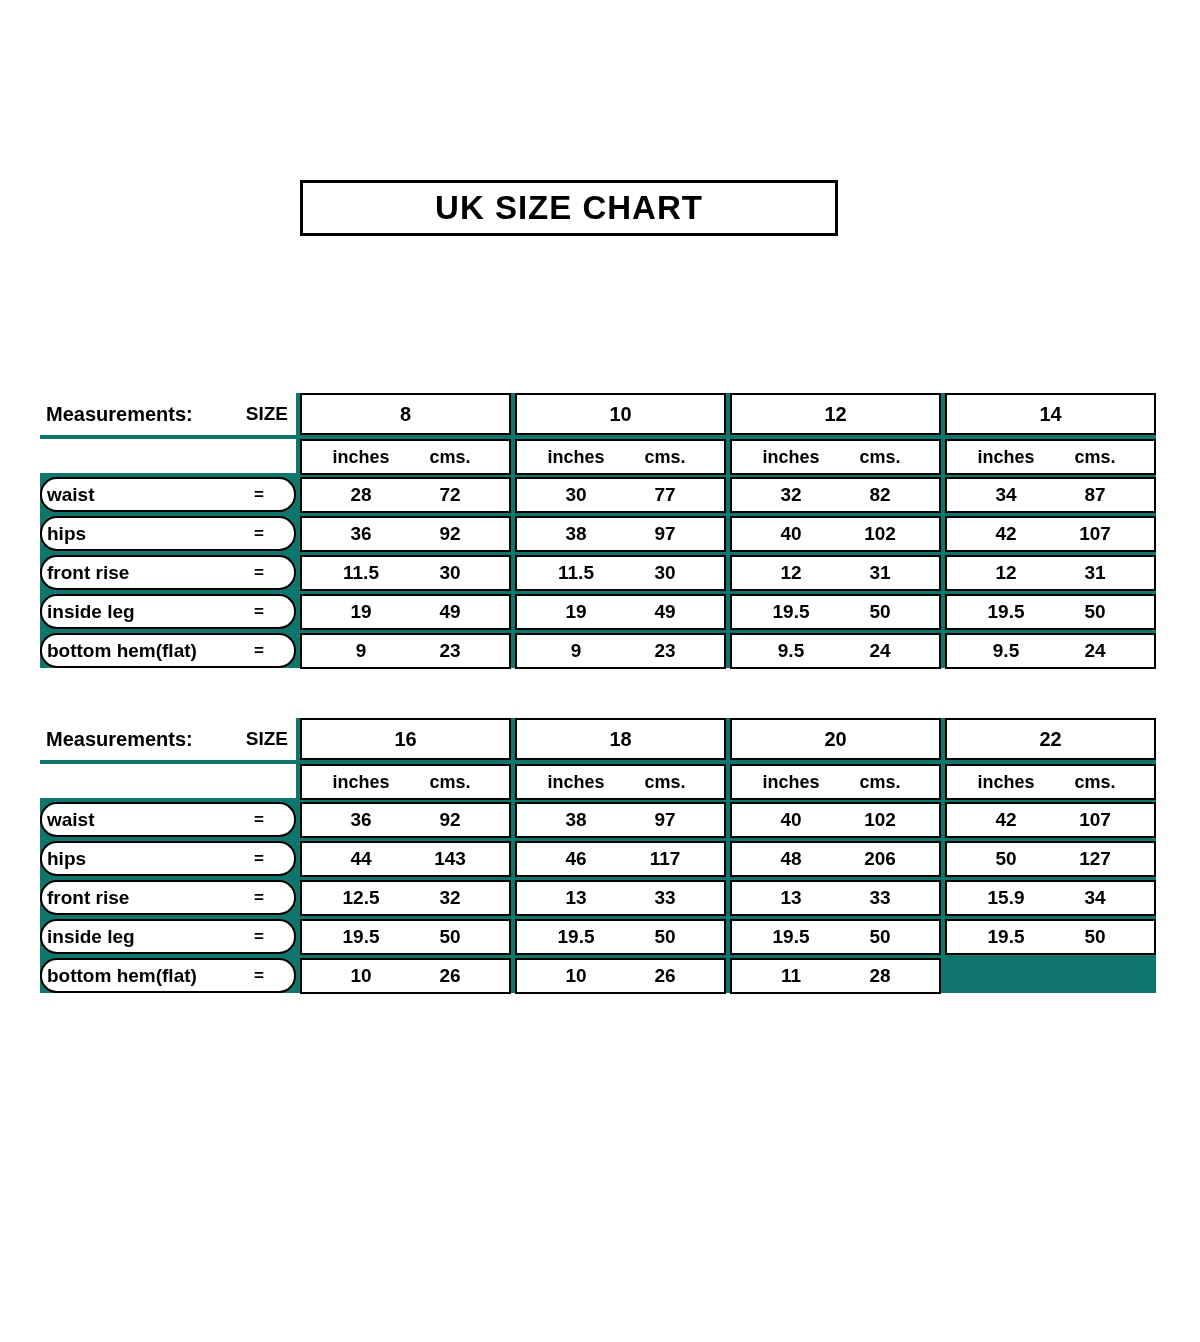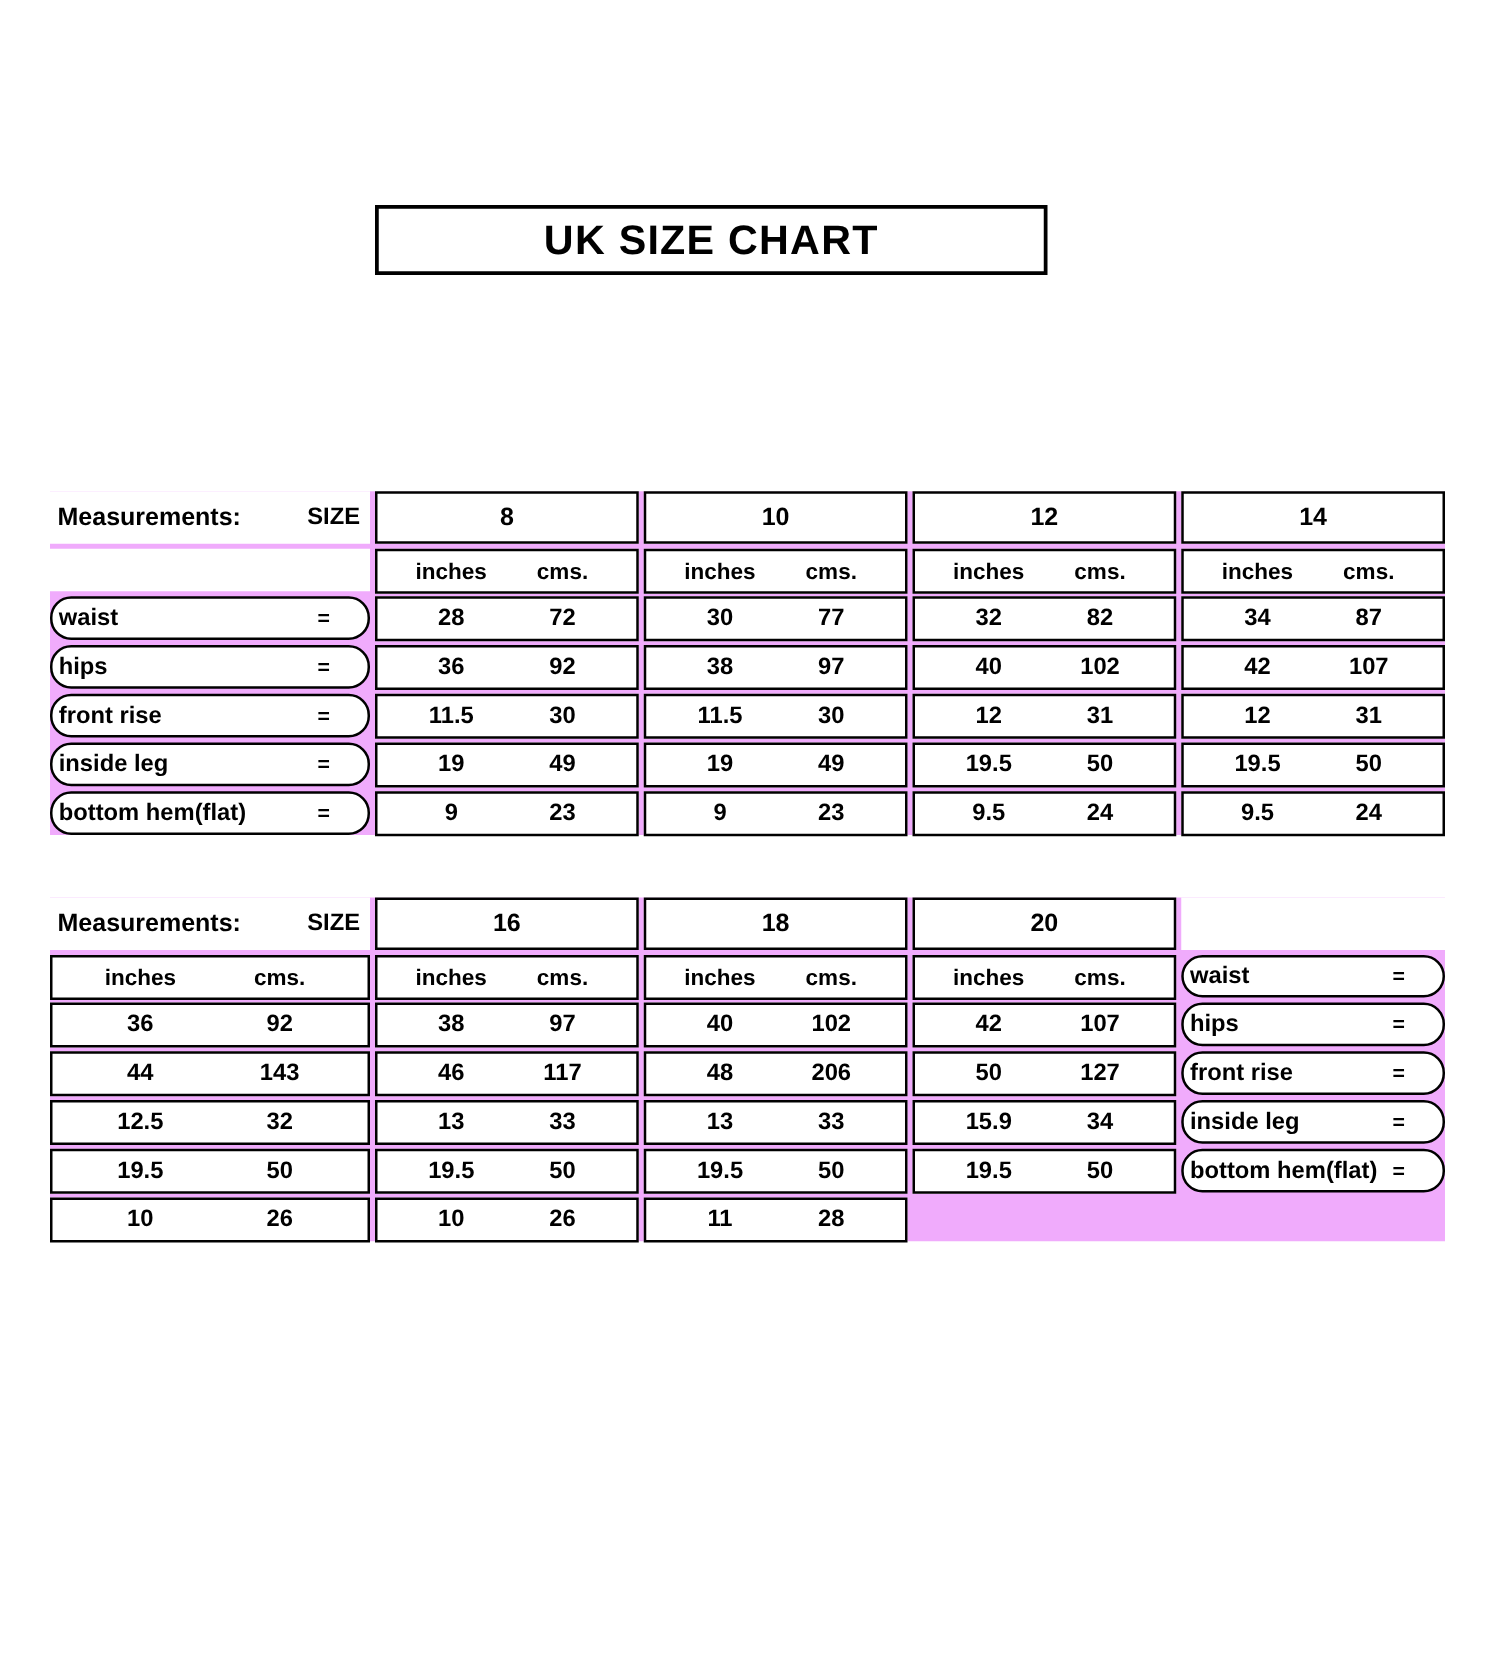--- a/index.html
+++ b/index.html
@@ -2,30 +2,30 @@
 <html><head>
 <meta charset="utf-8">
 <style>
   html,body{margin:0;padding:0;}
   body{
     width:1200px;height:1342px;background:#ffffff;position:relative;
     font-family:"Liberation Sans", sans-serif;font-weight:700;color:#000;
     overflow:hidden;
   }
   .title-box{
-    position:absolute;left:300px;top:164px;width:538px;height:56px;
+    position:absolute;left:300px;top:180px;width:538px;height:56px;
     border:3px solid #000;box-sizing:border-box;
     display:flex;align-items:center;justify-content:center;
     font-size:33px;letter-spacing:1px;
   }
   .size-table{
     position:absolute;left:40px;display:grid;
     grid-template-columns:256px repeat(4,211px);
     grid-template-rows:42px 34px repeat(5,35px);
-    gap:4px;background:#f0abfc;
+    gap:4px;background:#0f766e;
   }
   .size-table.t0{top:393px;}
   .size-table.t1{top:718px;}
   .cell{
     border:2px solid #000;box-sizing:border-box;
     display:flex;align-items:center;background:#fff;
   }
   .noborder{border:none;}
   .meas-cell{justify-content:space-between;padding:0 8px 0 6px;}
   .meas-text{font-size:20px;}
@@ -204,20 +204,21 @@
       </div>
     </div>
     <div class="size-table t1">
       <div class="cell noborder meas-cell">
         <span class="meas-text">Measurements:</span>
         <span class="size-col-text">SIZE</span>
       </div>
       <div class="cell size-hdr">16</div>
       <div class="cell size-hdr">18</div>
       <div class="cell size-hdr">20</div>
+      <div class="cell size-hdr">22</div>
       <div class="cell noborder"></div>
       <div class="cell pair">
         <span class="half unit">inches</span>
         <span class="divider"></span>
         <span class="half unit">cms.</span>
       </div>
       <div class="cell pair">
         <span class="half unit">inches</span>
         <span class="divider"></span>
         <span class="half unit">cms.</span>

